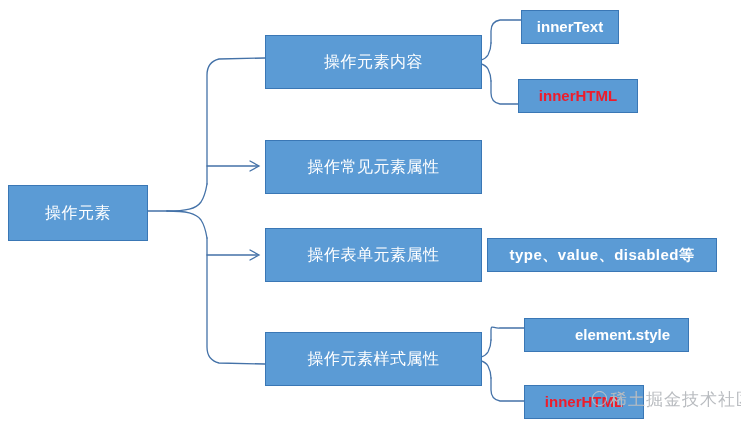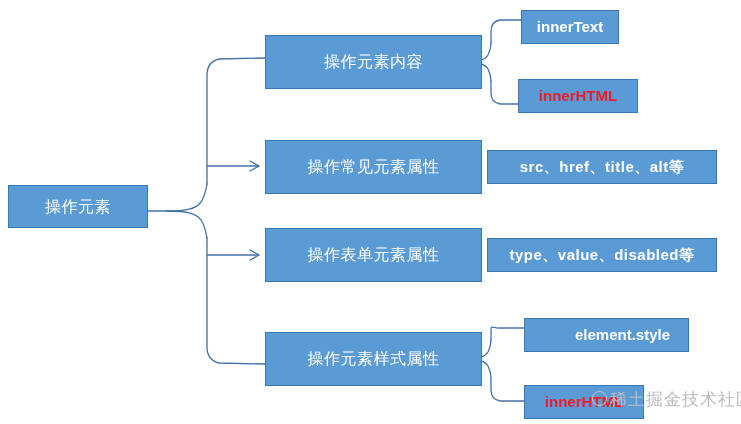--- a/index.html
+++ b/index.html
@@ -45,21 +45,21 @@
     font-size: 16px;
     letter-spacing: 0.5px;
   }
   .lat {
     font-size: 16px;
   }
   .root {
     left: 8px;
     top: 185px;
     width: 140px;
-    height: 43px;
+    height: 56px;
     font-size: 16px;
   }
   .lvl1 {
     left: 265px;
     width: 217px;
     height: 54px;
     font-size: 16px;
   }
   .n-content   { top: 35px; }
   .n-commonatt { top: 140px; }
@@ -147,23 +147,20 @@
   <div class="node lvl1 n-styleatt cjk">
     <span>操作元素样式属性</span>
   </div>
 
   <div class="node lvl2 n-innertext lat">
     <span>innerText</span>
   </div>
   <div class="node lvl2 n-innerhtml lat red">
     <span>innerHTML</span>
   </div>
-  <div class="node lvl2 n-srcattrs cjk">
-    <span>src、href、title、alt等</span>
-  </div>
   <div class="node lvl2 n-formattrs cjk">
     <span>type、value、disabled等</span>
   </div>
   <div class="node lvl2 n-elemstyle lat">
     <span>element.style</span>
   </div>
   <div class="node lvl2 n-classname lat red">
     <span>innerHTML</span>
   </div>
 

